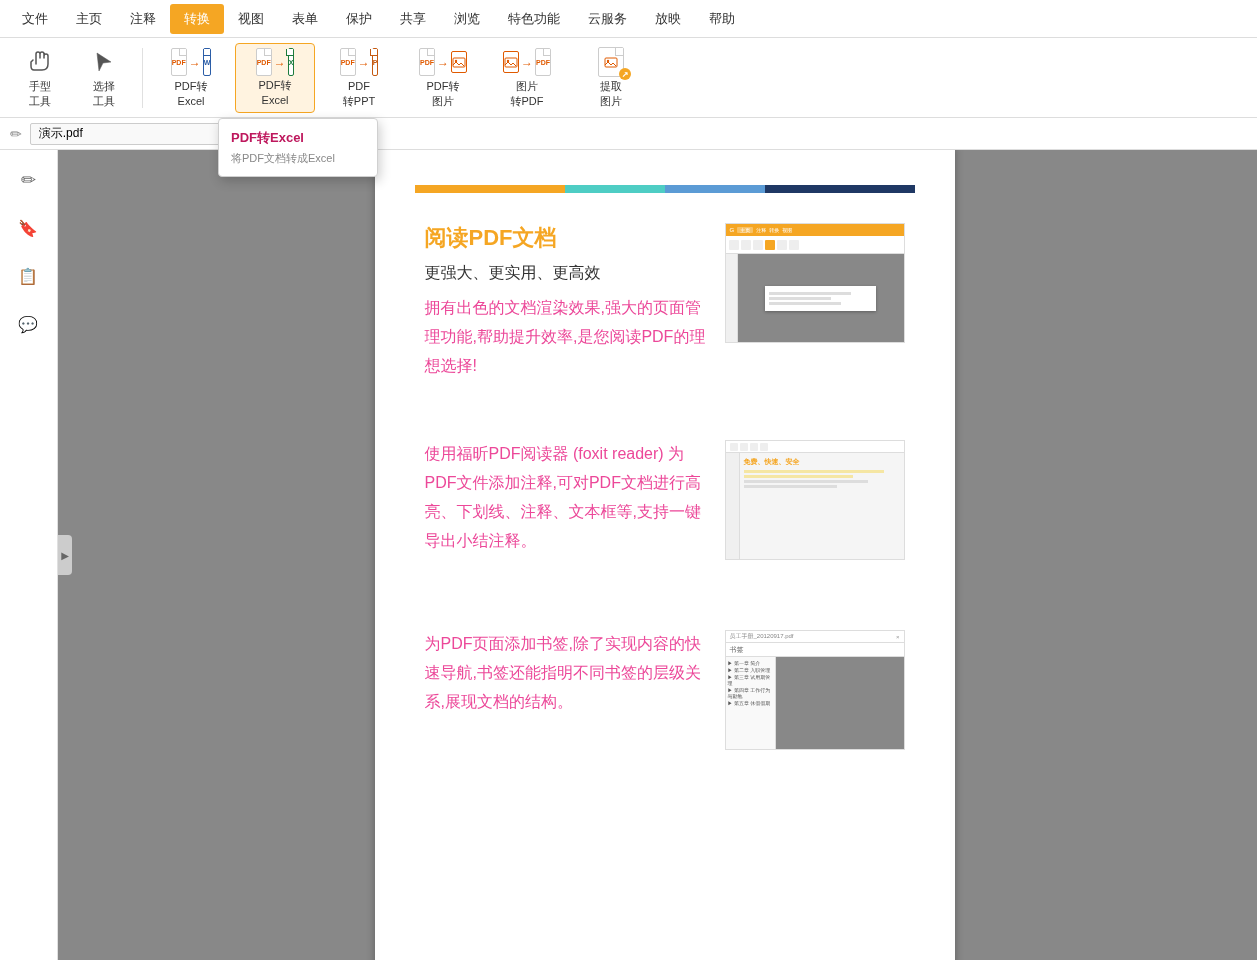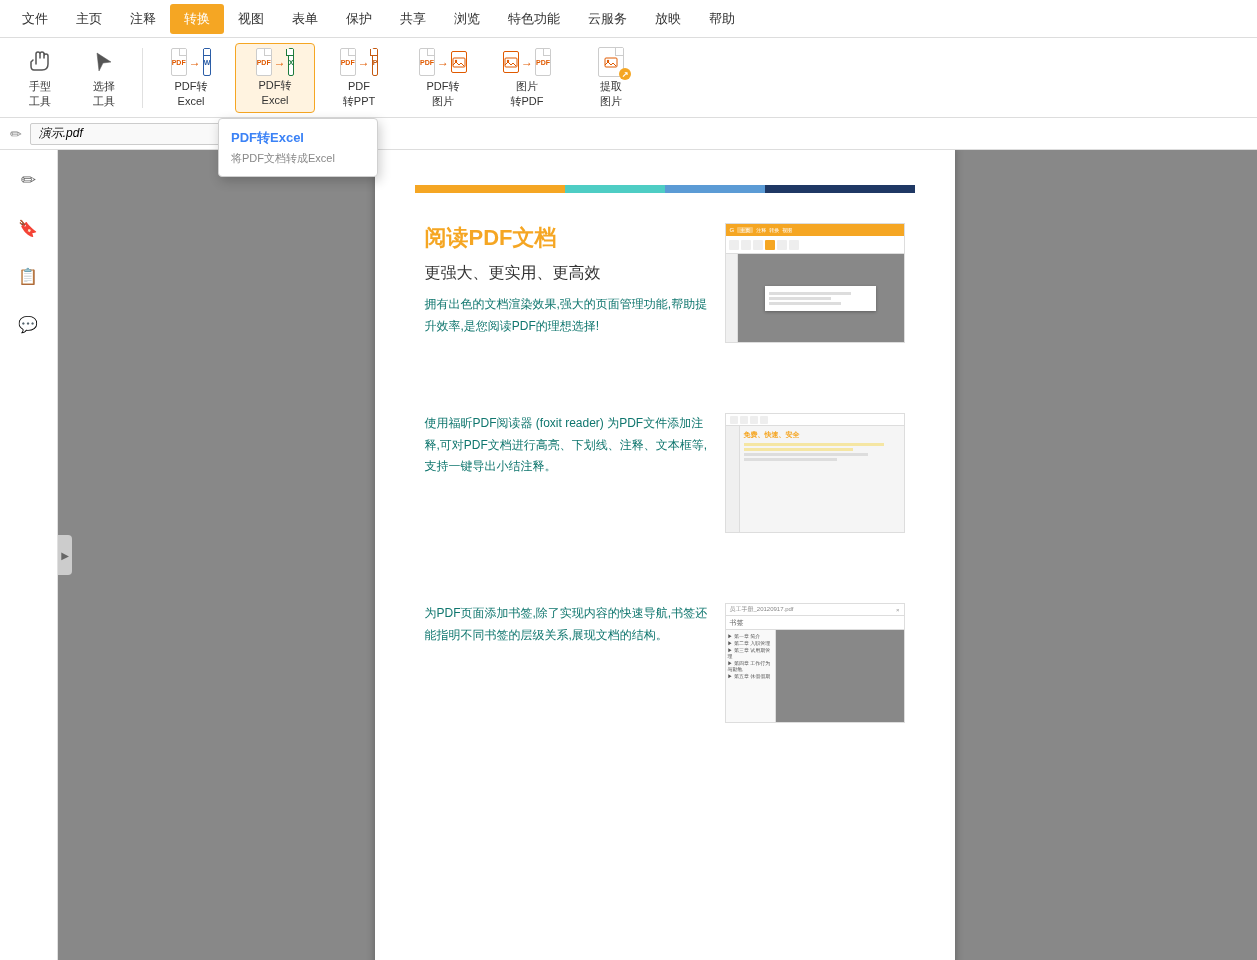--- a/index.html
+++ b/index.html
@@ -36,21 +36,20 @@
 
     
     .address-bar {
       display: flex; align-items: center; background: #fff; height: 32px;
       border-bottom: 1px solid #ddd; padding: 0 10px; gap: 8px;
     }
     .address-input {
       flex: 1; height: 22px; border: 1px solid #ccc; border-radius: 2px;
       padding: 0 8px; font-size: 12px; background: #f9f9f9;
       max-width: 300px;
-      font-style: italic;
     }
 
     
     .main-area {
       display: flex; height: calc(960px - 38px - 80px - 32px);
     }
 
     
     .left-sidebar {
       width: 58px; background: #fff; border-right: 1px solid #e0e0e0;
@@ -91,21 +90,21 @@
     }
     .bar-orange { flex: 3; background: #f5a623; }
     .bar-teal { flex: 2; background: #4ecdc4; }
     .bar-blue { flex: 2; background: #5b9bd5; }
     .bar-dark { flex: 3; background: #1f3864; }
 
     
     .section { margin-bottom: 60px; padding: 0 10px; }
     .section-title { font-size: 22px; font-weight: bold; color: #f5a623; margin-bottom: 10px; }
     .section-subtitle { font-size: 16px; color: #333; margin-bottom: 10px; font-weight: 500; }
-    .section-text { font-size: 12px; color: #0f766e; line-height: 1.8; }
+    .section-text { font-size: 16px; color: #ec4899; line-height: 1.8; }
 
     
     .screen-mockup {
       width: 180px; height: 120px; background: #f5f5f5; border: 1px solid #ddd;
       float: right; margin: 0 0 10px 15px; font-size: 8px; color: #999;
       display: flex; align-items: center; justify-content: center;
       overflow: hidden; position: relative;
     }
 
     
@@ -114,21 +113,21 @@
       top: 118px; left: 218px;
       background: #fff;
       border: 1px solid #d0d0d0;
       border-radius: 4px;
       box-shadow: 2px 4px 12px rgba(0,0,0,0.2);
       width: 160px;
       padding: 10px 12px;
       z-index: 100;
     }
     .dropdown-title {
-      font-size: 13px; font-weight: bold; color: #3b82f6; margin-bottom: 4px;
+      font-size: 13px; font-weight: bold; color: #be185d; margin-bottom: 4px;
     }
     .dropdown-desc {
       font-size: 11px; color: #888; line-height: 1.4;
     }
 
     .toolbar-divider {
       width: 1px; height: 60px; background: #e0e0e0; margin: 0 4px;
     }
 
     .clearfix::after { content: ''; display: table; clear: both; }

